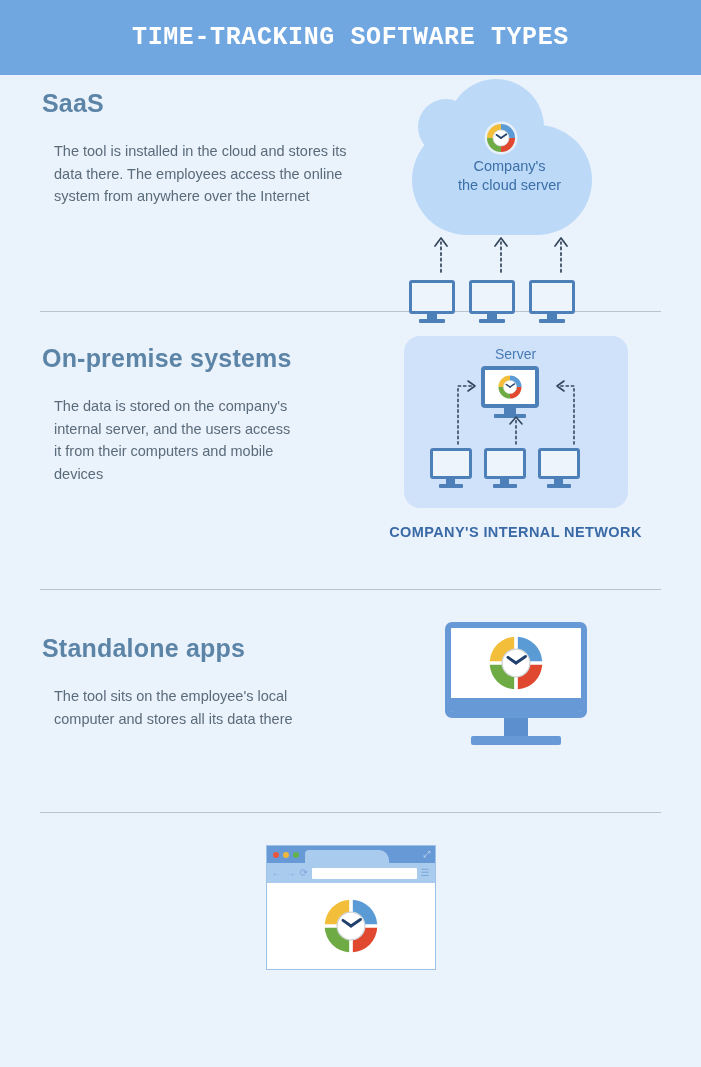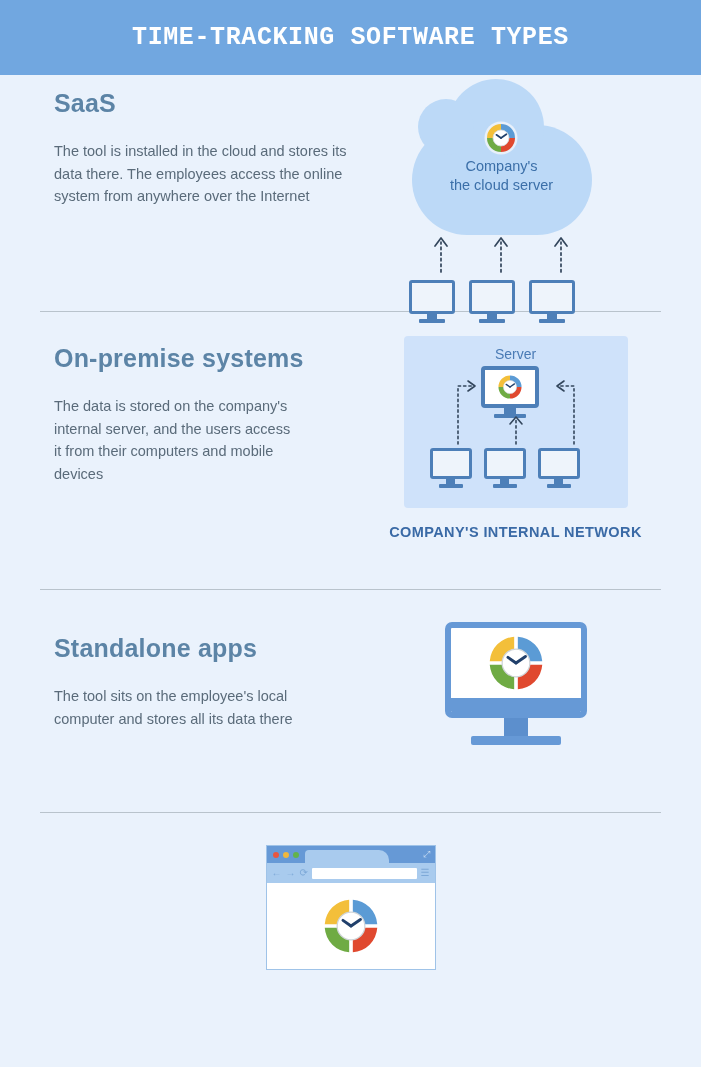--- a/index.html
+++ b/index.html
@@ -32,21 +32,21 @@
     padding:0 40px;
     box-sizing:border-box;
     width:701px;
   }
   .text-col{width:330px;flex:0 0 330px;padding-top:14px;}
   .art-col{flex:1;display:flex;justify-content:center;align-items:flex-start;}
   .sec-title{
     color:#5c84a6;
     font-size:25px;
     font-weight:bold;
-    margin:0 0 22px 14px;
+    margin:0 0 22px 2px;
     letter-spacing:0.2px;
   }
   .sec-body{
     color:#5a6b7a;
     font-size:14.5px;
     line-height:1.56;
     margin:0 0 0 14px;
     max-width:312px;
   }
   .divider{
@@ -74,29 +74,29 @@
   }
   .cloud:before{
     content:"";position:absolute;background:#bcd9f7;border-radius:50%;
     width:96px;height:96px;left:36px;top:-46px;
   }
   .cloud:after{
     content:"";position:absolute;background:#bcd9f7;border-radius:50%;
     width:56px;height:56px;left:6px;top:-26px;
   }
   .cloud-text{
-    position:absolute;left:0;top:42px;width:180px;
+    position:absolute;left:8px;top:42px;width:180px;
     text-align:center;color:#3b6fa8;font-size:14.5px;line-height:1.28;
     z-index:3;
   }
   
   .op-panel{
     width:224px;height:172px;
     background:#cfe2fa;
-    border-radius:4px;
+    border-radius:16px;
     position:relative;
   }
   .op-caption{
     text-align:center;color:#3a6aa6;
     font-size:14.5px;font-weight:bold;letter-spacing:0.4px;
     margin-top:16px;
   }
   .server-label{
     text-align:center;color:#4a7bb5;font-size:14px;
     padding-top:10px;

